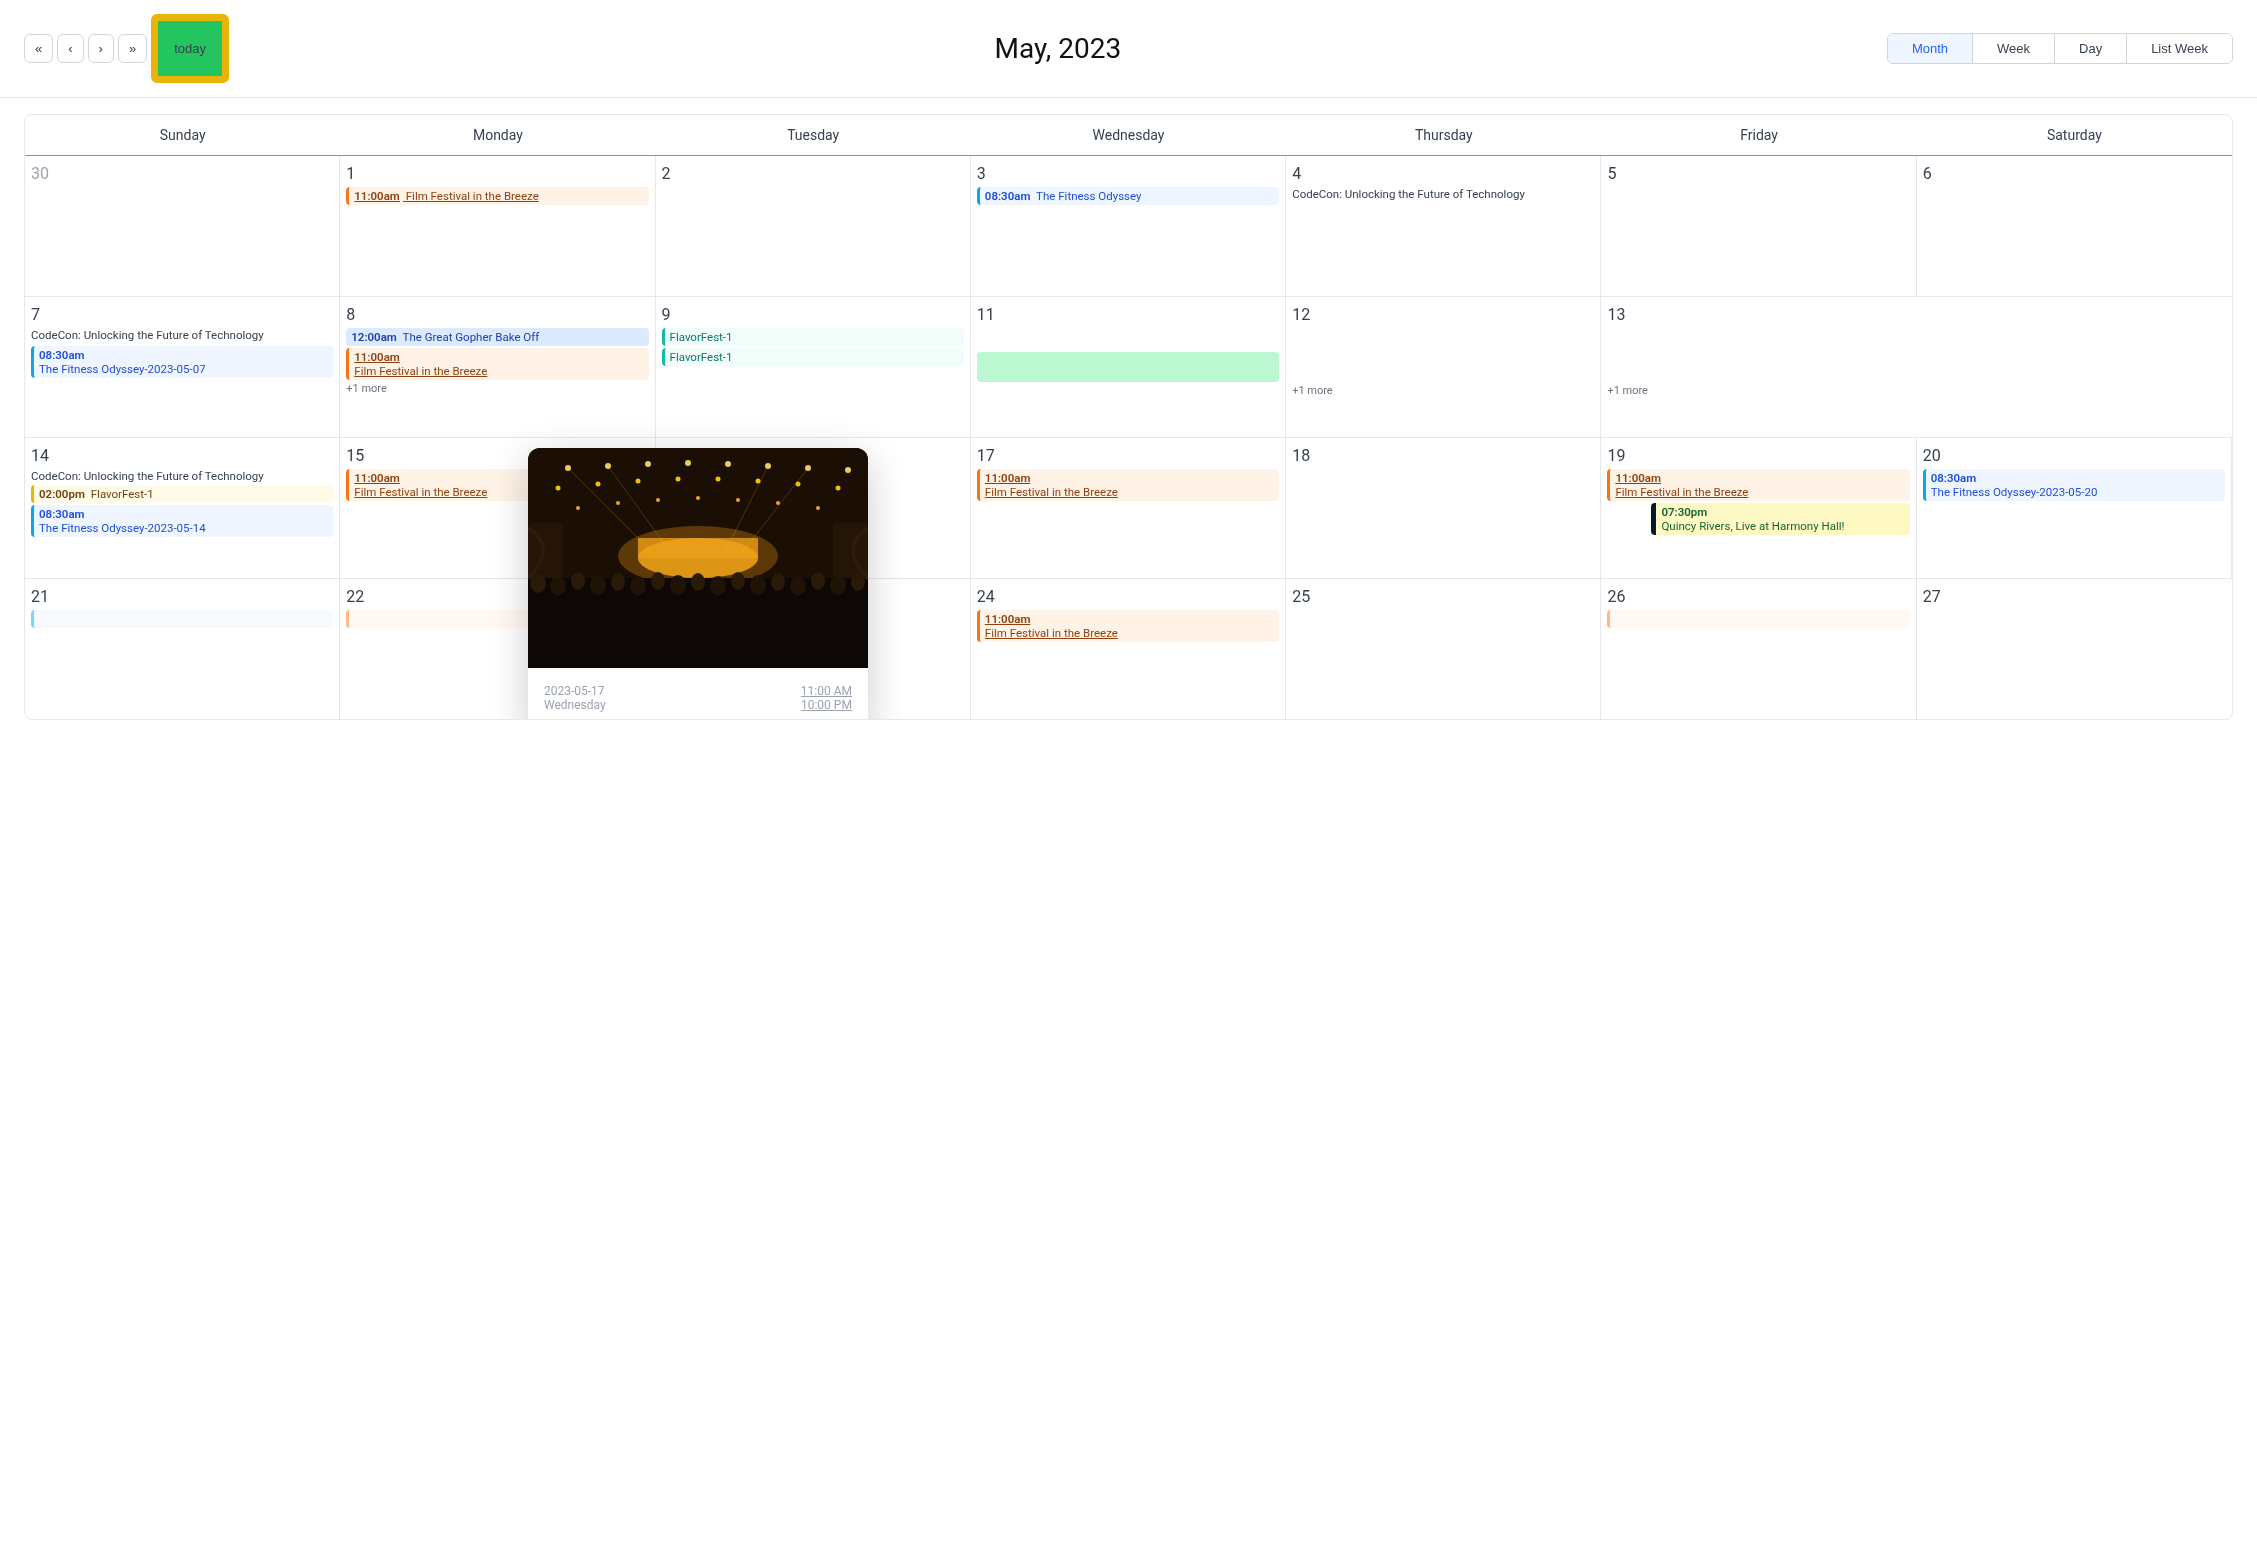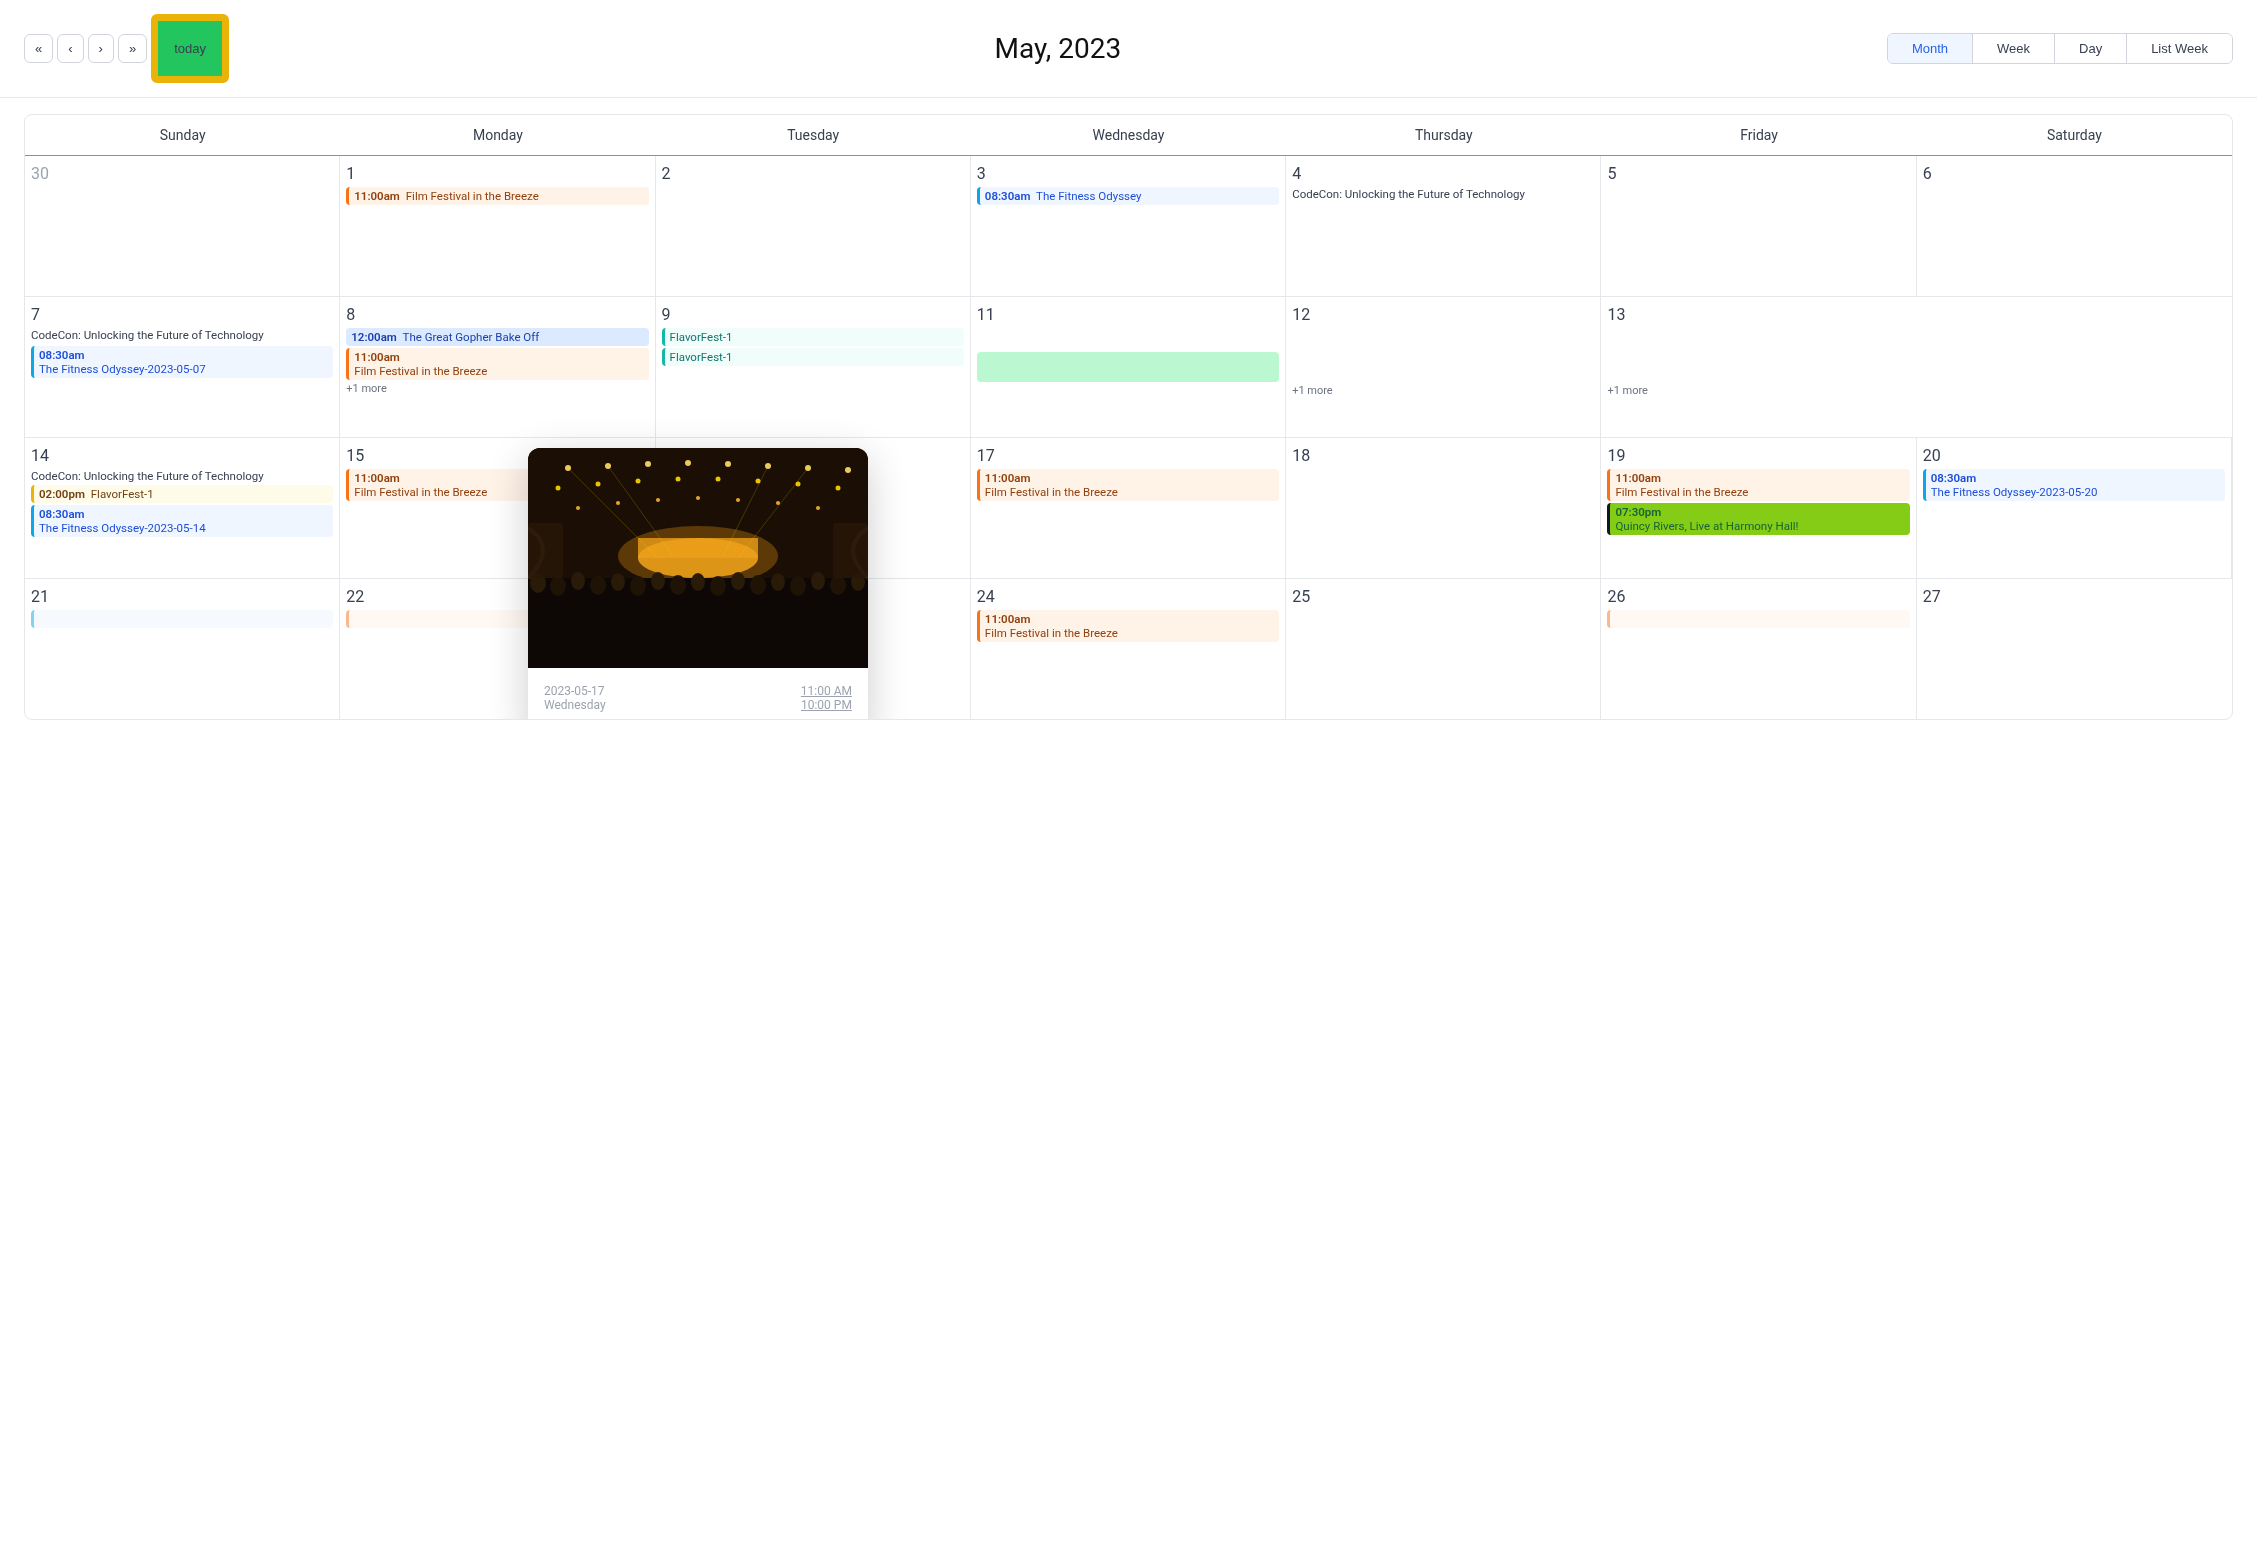--- a/index.html
+++ b/index.html
@@ -36,25 +36,25 @@
     .day-header { text-align: center; padding: 12px 0; font-size: 14px; color: #374151; font-weight: 400; }
     .week-row { display: grid; grid-template-columns: repeat(7, 1fr); border-bottom: 1px solid #e5e7eb; min-height: 140px; position: relative; }
     .week-row:last-child { border-bottom: none; }
     .day-cell { border-right: 1px solid #e5e7eb; padding: 8px 6px; position: relative; vertical-align: top; min-height: 140px; }
     .day-cell:last-child { border-right: none; }
     .day-cell.other-month .day-num { color: #9ca3af; }
     .day-num { font-size: 16px; color: #374151; margin-bottom: 4px; display: inline-block; width: 24px; text-align: left; }
 
     
     .event { border-radius: 4px; padding: 2px 5px; margin-bottom: 2px; font-size: 11.5px; cursor: pointer; }
-    .event-orange { background: #fff3e8; border-left: 3px solid #f97316; color: #92400e; }
+    .event-orange { background: #fff3e8; border-left: 3px solid #f97316; color: #92400e; text-decoration: underline; }
     .event-blue { background: #eff6ff; border-left: 3px solid #3b82f6; color: #1d4ed8; }
     .event-teal { background: #f0fdfa; border-left: 3px solid #14b8a6; color: #0f766e; }
     .event-yellow { background: #fefce8; border-left: 3px solid #eab308; color: #713f12; }
-    .event-green { background: #84cc16; border-left: 3px solid #0f172a; color: #166534; }
+    .event-green { background: #fef9c3; border-left: 5px solid #0f172a; color: #166534; margin-left: 44px; }
     .event-plain { color: #374151; font-size: 11.5px; margin-bottom: 2px; }
     .event-time { font-weight: 600; margin-right: 3px; }
     .more-link { color: #6b7280; font-size: 11px; cursor: pointer; margin-top: 2px; }
     .popup {
       position: absolute; background: #fff; border-radius: 12px;
       box-shadow: 0 10px 40px rgba(0,0,0,0.2); width: 340px; z-index: 101;
       overflow: hidden;
     }
     .popup-body { padding: 16px; }
     .popup-meta { display: flex; justify-content: space-between; color: #9ca3af; font-size: 12px; margin-bottom: 12px; }

